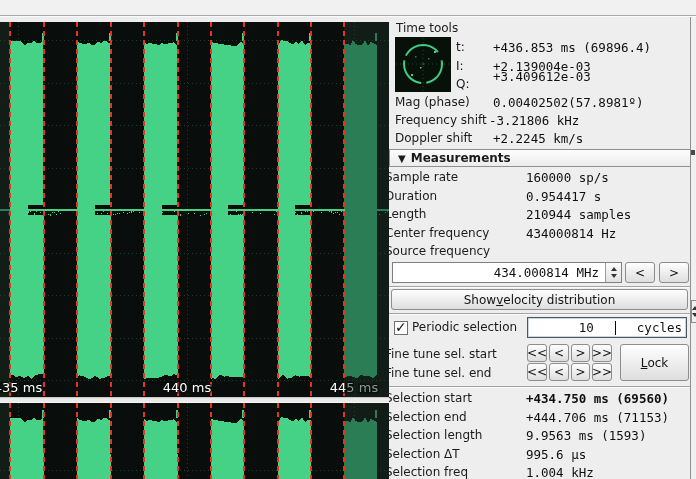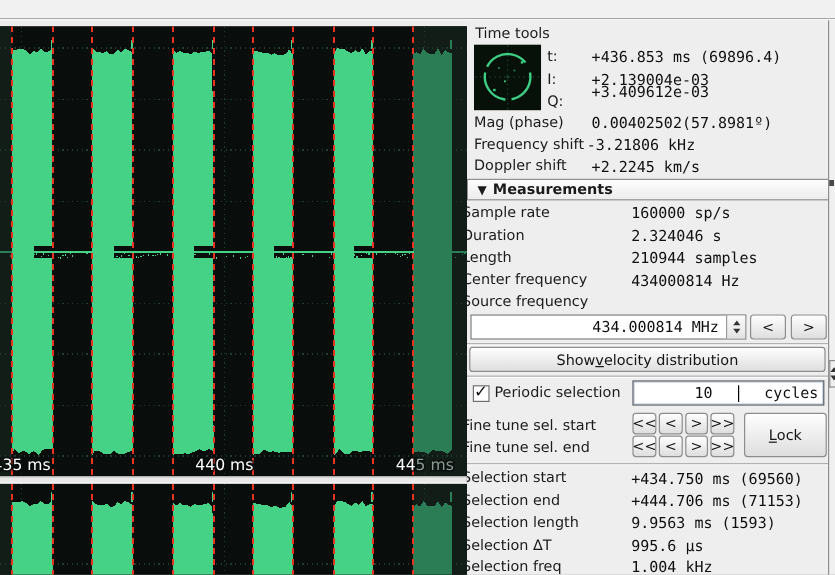--- a/index.html
+++ b/index.html
@@ -252,21 +252,21 @@
   <div class="abs row-label" style="left:6px;top:114px;">Doppler shift</div>
   <div class="abs row-value" style="left:104px;top:114px;">+2.2245 km/s</div>
 
   <div class="abs meas-header">
     <span class="tri">▼</span><span>Measurements</span>
   </div>
 
   <div class="abs row-label clip-label" style="top:153px;">Sample rate</div>
   <div class="abs row-value" style="left:137px;top:153px;">160000 sp/s</div>
   <div class="abs row-label clip-label" style="top:172px;">Duration</div>
-  <div class="abs row-value" style="left:137px;top:172px;">2.324046 s</div>
+  <div class="abs row-value" style="left:137px;top:172px;">0.954417 s</div>
   <div class="abs row-label clip-label" style="top:190px;">Length</div>
   <div class="abs row-value" style="left:137px;top:190px;">210944 samples</div>
   <div class="abs row-label clip-label" style="top:209px;">Center frequency</div>
   <div class="abs row-value" style="left:137px;top:209px;">434000814 Hz</div>
   <div class="abs row-label clip-label" style="top:227px;">Source frequency</div>
 
   <div class="abs spinfield" style="left:3px;top:245px;width:230px;height:21px;">
     <span style="margin-right:6px;">434.000814 MHz</span>
     <div class="spinner">
       <div class="tri-up"></div>
@@ -309,21 +309,21 @@
   <div class="abs btn" style="left:203px;top:346px;width:20px;height:18px;">&gt;&gt;</div>
 
   <div class="abs btn" style="left:231px;top:327px;width:69px;height:37px;">
     <span class="mn">L</span>
       <span>ock</span>
   </div>
 
   <div class="abs groove" style="top:369px;"></div>
 
   <div class="abs row-label clip-label" style="top:374px;">Selection start</div>
-  <div class="abs row-value" style="left:137px;top:374px;">+434.750 ms (69560)</div>
+  <div class="abs row-value" style="left:137px;top:374px;font-weight:bold;">+434.750 ms (69560)</div>
   <div class="abs row-label clip-label" style="top:393px;">Selection end</div>
   <div class="abs row-value" style="left:137px;top:393px;">+444.706 ms (71153)</div>
   <div class="abs row-label clip-label" style="top:411px;">Selection length</div>
   <div class="abs row-value" style="left:137px;top:411px;">9.9563 ms (1593)</div>
   <div class="abs row-label clip-label" style="top:430px;">Selection ΔT</div>
   <div class="abs row-value" style="left:137px;top:430px;">995.6 µs</div>
   <div class="abs row-label clip-label" style="top:448px;">Selection freq</div>
   <div class="abs row-value" style="left:137px;top:448px;">1.004 kHz</div>
 </div>
 

